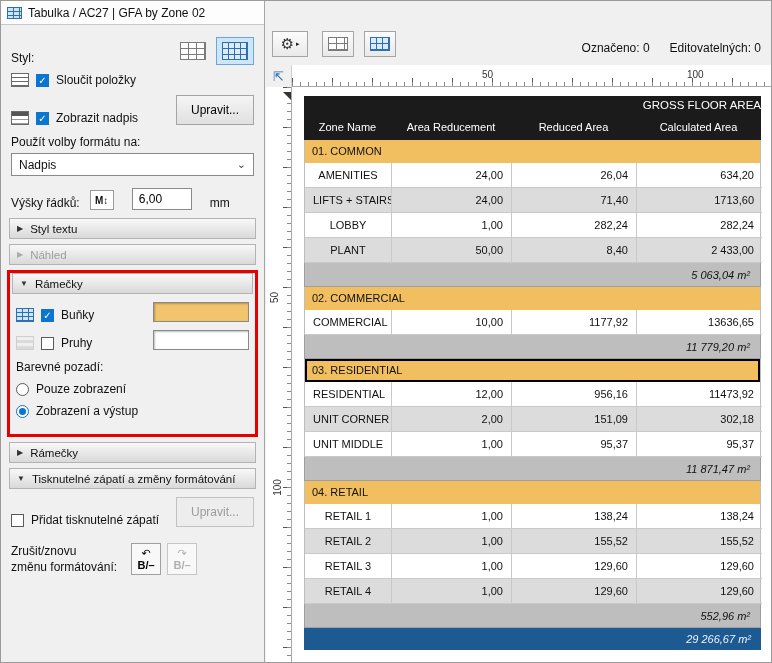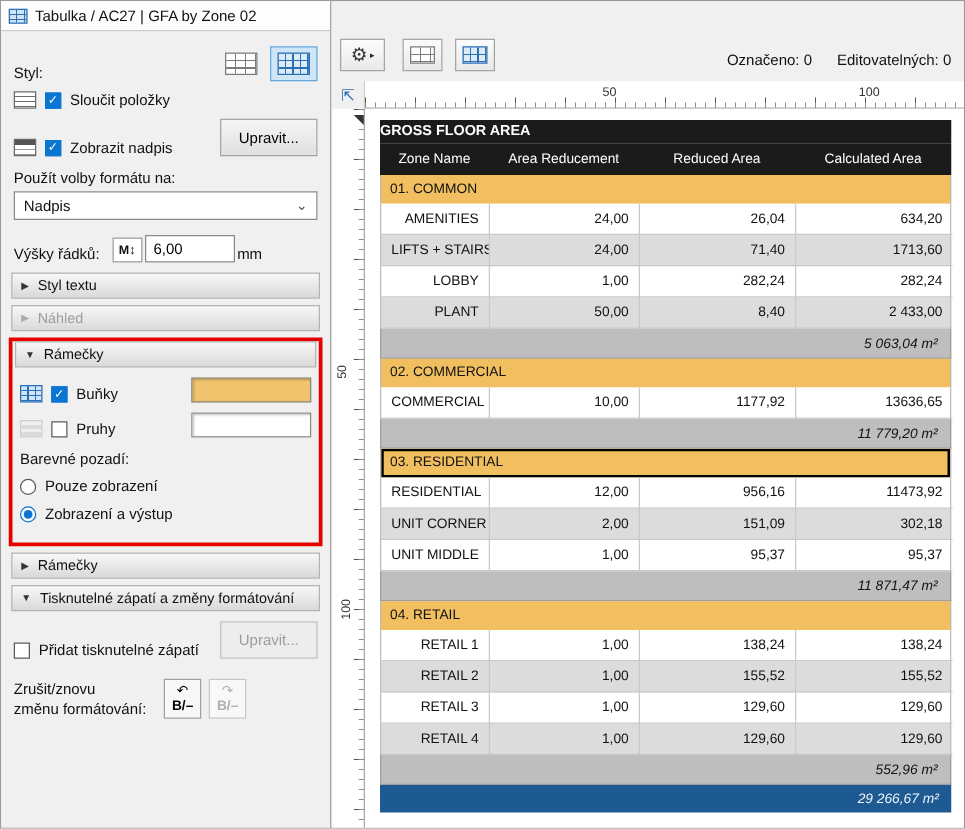--- a/index.html
+++ b/index.html
@@ -46,21 +46,21 @@
     repeating-linear-gradient(to right,transparent 0 7px,#7b7b7b 7px 8px),
     repeating-linear-gradient(to bottom,transparent 0 5px,#7b7b7b 5px 6px)}
   .mini-table.mt-blue{border-color:#2b6fb5;background-color:#ddebf7;background-image:
     repeating-linear-gradient(to right,transparent 0 5px,#2b6fb5 5px 6px),
     repeating-linear-gradient(to bottom,transparent 0 5px,#2b6fb5 5px 6px)}
   .mini-table.sm{width:20px;height:14px}
 
   .select{height:23px;margin:2px 4px;border:1px solid #8a8a8a;background:#fff;display:flex;
     align-items:center;justify-content:space-between;padding:0 7px}
   .chev{color:#444;font-size:11px}
-  .inp{height:22px;width:72px;border:1px solid #8a8a8a;background:#fff;padding:1px 6px;font:inherit;margin:0 2px}
+  .inp{height:22px;width:60px;border:1px solid #8a8a8a;background:#fff;padding:1px 6px;font:inherit;margin:0 18px}
   .ico-mh{width:24px;height:20px;border:1px solid #9a9a9a;background:#fff;display:inline-flex;
     align-items:center;justify-content:center;font-size:10px;font-weight:bold;margin-left:10px;flex:none}
 
   .secbar{height:21px;display:flex;align-items:center;gap:7px;padding:0 7px;margin:5px 2px;
     background:linear-gradient(#f8f8f8,#d9d9d9);border:1px solid #b3b3b3;white-space:nowrap;font-size:11.5px}
   .secbar .tri{font-size:8px;color:#333}
   .secbar.disabled{color:#9e9e9e}
   .secbar.disabled .tri{color:#ababab}
 
   .redbox{border:3px solid var(--sel-red);margin:5px 0;padding:0 2px 8px 2px}
@@ -103,33 +103,33 @@
       repeating-linear-gradient(to bottom,#555 0 1px,transparent 1px 40px);
     background-size:4px 100%,8px 100%;background-position:right top,right top;background-repeat:no-repeat}
   .rlab{position:absolute;top:4px;font-size:10px;color:#333}
   .rlab.v{left:3px;transform:rotate(-90deg)}
   .vmark{position:absolute;top:5px;right:0;width:0;height:0;border-top:8px solid #333;border-left:8px solid transparent}
   .canvas{flex:1;background:#fff;position:relative;overflow:hidden}
 
   
   #gfa-table{position:absolute;left:12px;top:9px;width:457px;font-size:11px}
   .trow{display:grid;grid-template-columns:87px 120px 125px 125px}
-  .trow.title{display:block;background:var(--header-bg);color:#fff;text-align:left;
-    font-weight:bold;height:19px;line-height:19px;font-size:11.5px}
+  .trow.title{display:block;background:var(--header-bg);color:#fff;text-align:right;
+    font-weight:normal;height:19px;line-height:19px;font-size:11.5px}
   .trow.cols{background:var(--header-bg);color:#fff;height:25px}
   .trow.cols .hc{line-height:25px;text-align:center;overflow:hidden;white-space:nowrap}
   .trow.group{display:block;background:var(--group-bg);font-weight:normal;height:23px;line-height:23px;
     padding-left:7px;border-left:1px solid #bdbdbd;border-right:1px solid #bdbdbd}
   .trow.group.selected{box-shadow:inset 0 0 0 2px #000}
   .trow.data{height:25px;background:#fff;border-left:1px solid #bdbdbd;border-right:1px solid #bdbdbd}
   .trow.data.alt{background:var(--alt-bg)}
   .trow.data .c{line-height:24px;padding:0 8px;border-right:1px solid #c9c9c9;border-bottom:1px solid #c9c9c9;
     overflow:hidden;white-space:nowrap}
   .trow.data .c:last-child{border-right:none}
-  .trow.data .name{text-align:right}
+  .trow.data .name{text-align:center}
   .trow.data .num{text-align:right}
   .trow.subtotal{display:block;height:24px;line-height:24px;background:var(--subtotal-bg);
     font-style:italic;text-align:right;padding-right:10px;border-left:1px solid #9e9e9e;
     border-right:1px solid #9e9e9e;border-bottom:1px solid #9e9e9e}
   .trow.total{display:block;height:22px;line-height:22px;background:var(--total-bg);
     color:#eef4fb;font-style:italic;text-align:right;padding-right:10px}
 </style>
 </head>
 <body>
 

